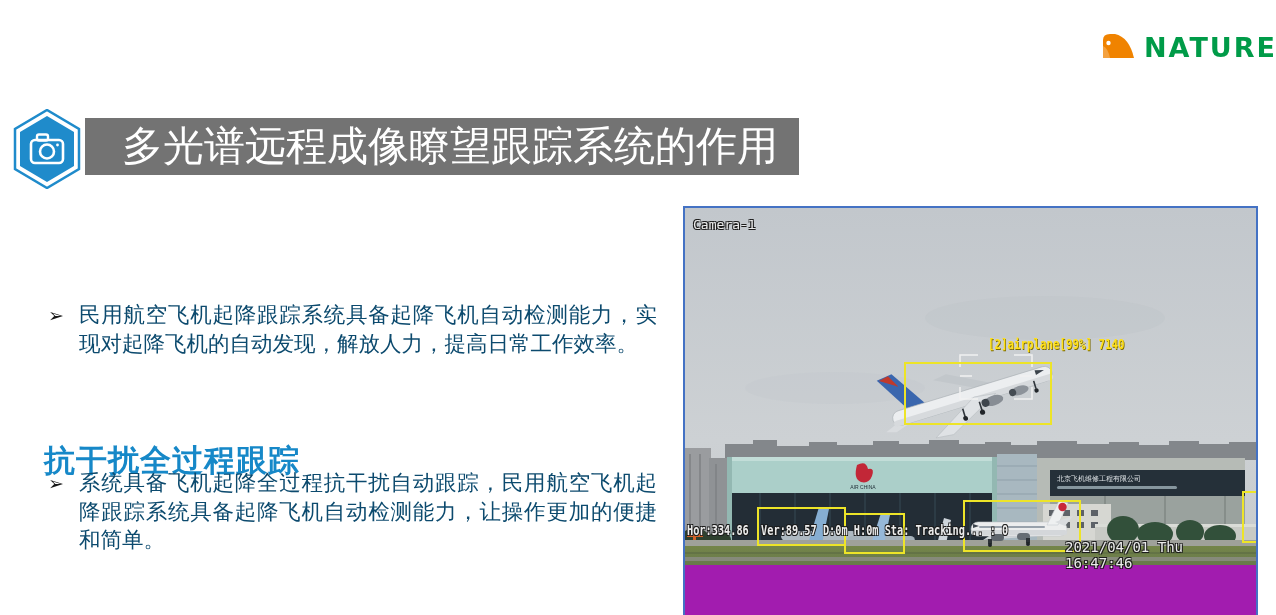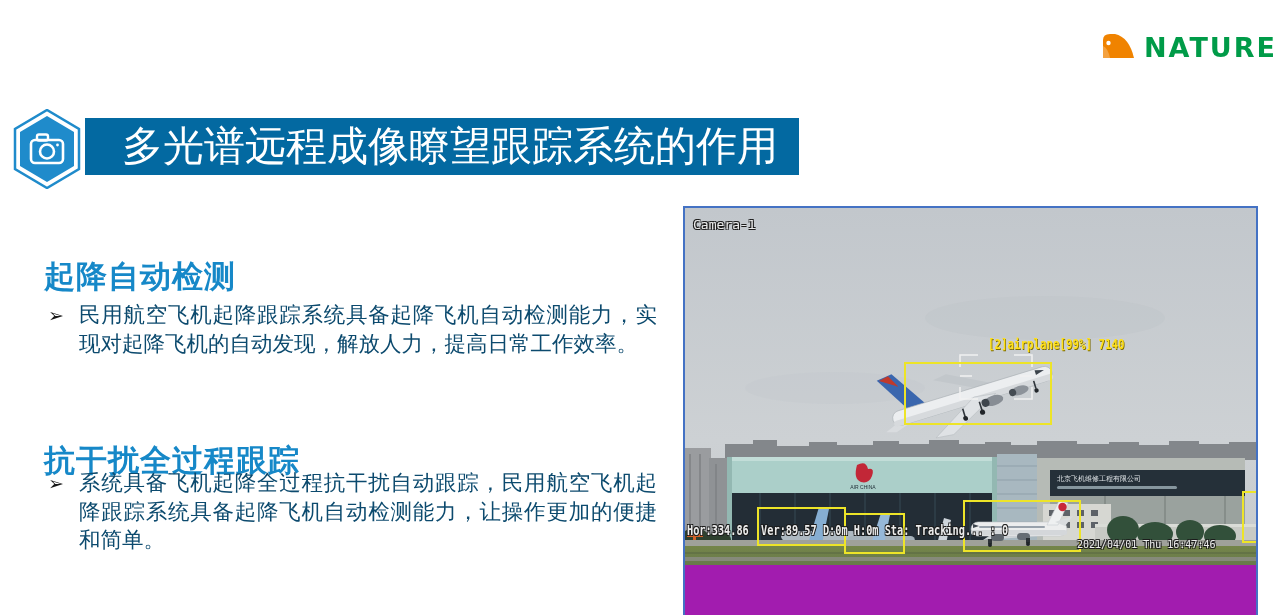--- a/index.html
+++ b/index.html
@@ -8,21 +8,21 @@
 
   
   .logo{position:absolute;left:1100px;top:32px;display:flex;gap:8px;}
   .logo-text{font-size:27px;font-weight:bold;color:#009B48;letter-spacing:2px;
              font-family:"DejaVu Sans","Liberation Sans",sans-serif;}
 
   
   .hex{position:absolute;left:10px;top:109px;width:74px;height:80px;}
 
   
-  .banner{position:absolute;left:85px;top:118px;width:714px;height:57px;background:#0369a1;
+  .banner{position:absolute;left:85px;top:118px;width:714px;height:57px;background:#737373;
           color:#ffffff;font-family:"Liberation Serif","DejaVu Serif",serif;
           font-size:41px;line-height:57px;padding-left:37px;box-sizing:border-box;white-space:nowrap;}
 
   
   .section-heading{position:absolute;left:44px;font-size:31px;font-weight:bold;color:#1688C8;
                    font-family:"DejaVu Sans","Liberation Sans",sans-serif;letter-spacing:1px;}
   .heading-1{top:256px;}
   .heading-2{top:440px;}
   .bullet{position:absolute;left:48px;display:flex;align-items:flex-start;}
   .bullet-1{top:301px;}
@@ -32,21 +32,21 @@
 
   
   .photo{position:absolute;left:683px;top:206px;width:575px;height:449px;border:2px solid #4472C4;
          box-sizing:border-box;background:#a21caf;}
   .photo svg{display:block;width:571px;height:357px;}
   .osd{position:absolute;font-family:"DejaVu Sans Mono","Liberation Mono",monospace;color:#ECECEC;
        text-shadow:1px 1px 0 #1c1c1c,-1px -1px 0 #1c1c1c,1px -1px 0 #1c1c1c,-1px 1px 0 #1c1c1c;}
   .camera-label{left:8px;top:9px;font-size:13px;}
   .status-line{left:2px;top:314px;font-size:13.5px;font-weight:bold;white-space:pre;
                transform:scaleX(0.76);transform-origin:0 0;}
-  .timestamp{left:392px;top:331px;font-size:10px;}
+  .timestamp{left:380px;top:331px;font-size:14px;}
   .detect-label{left:303px;top:128px;font-size:13.5px;font-weight:bold;color:#FFE01A;white-space:pre;
                 text-shadow:1px 1px 0 #7a6a00;transform:scaleX(0.80);transform-origin:0 0;}
 </style>
 </head>
 <body>
 
 <div class="page">
 
   <div class="logo">
     <svg width="36" height="27" viewBox="0 0 36 27">
@@ -65,21 +65,20 @@
       <rect x="27" y="25.5" width="11" height="6" rx="2" fill="none" stroke="#ffffff" stroke-width="2.4"></rect>
       <circle cx="37" cy="42.5" r="7" fill="none" stroke="#ffffff" stroke-width="2.6"></circle>
       <circle cx="47.5" cy="36" r="1.4" fill="#ffffff"></circle>
     </svg>
   </div>
 
   <div class="banner">
     <span>多光谱远程成像瞭望跟踪系统的作用</span>
   </div>
 
-  <div class="section-heading heading-1">起降自动检测</div>
   <div class="bullet bullet-1">
     <span class="bullet-marker">➢</span>
     <span class="bullet-body">民用航空飞机起降跟踪系统具备起降飞机自动检测能力，实现对起降飞机的自动发现，解放人力，提高日常工作效率。</span>
   </div>
 
   <div class="section-heading heading-2">抗干扰全过程跟踪</div>
   <div class="bullet bullet-2">
     <span class="bullet-marker">➢</span>
     <span class="bullet-body">系统具备飞机起降全过程抗干扰自动跟踪，民用航空飞机起降跟踪系统具备起降飞机自动检测能力，让操作更加的便捷和简单。</span>
   </div>

